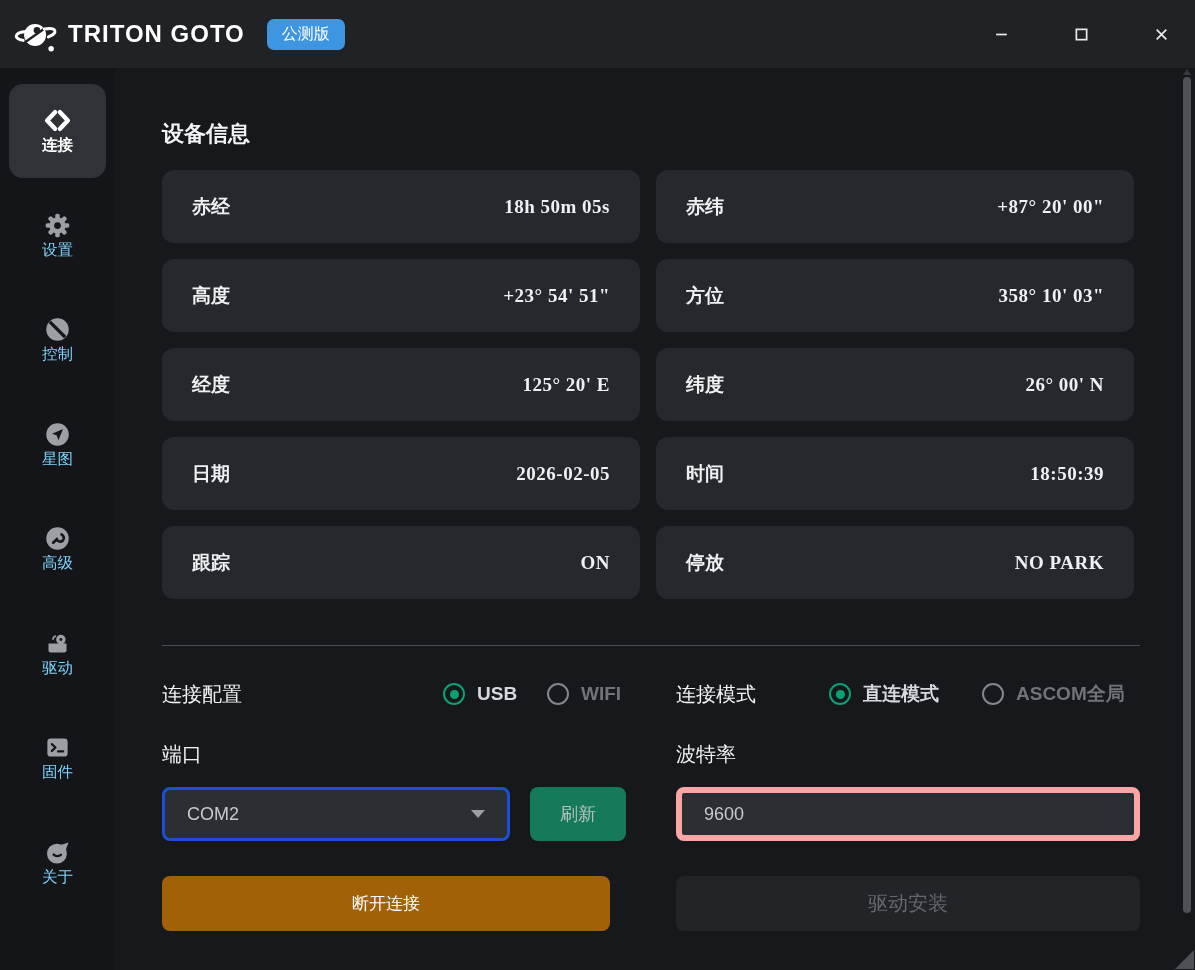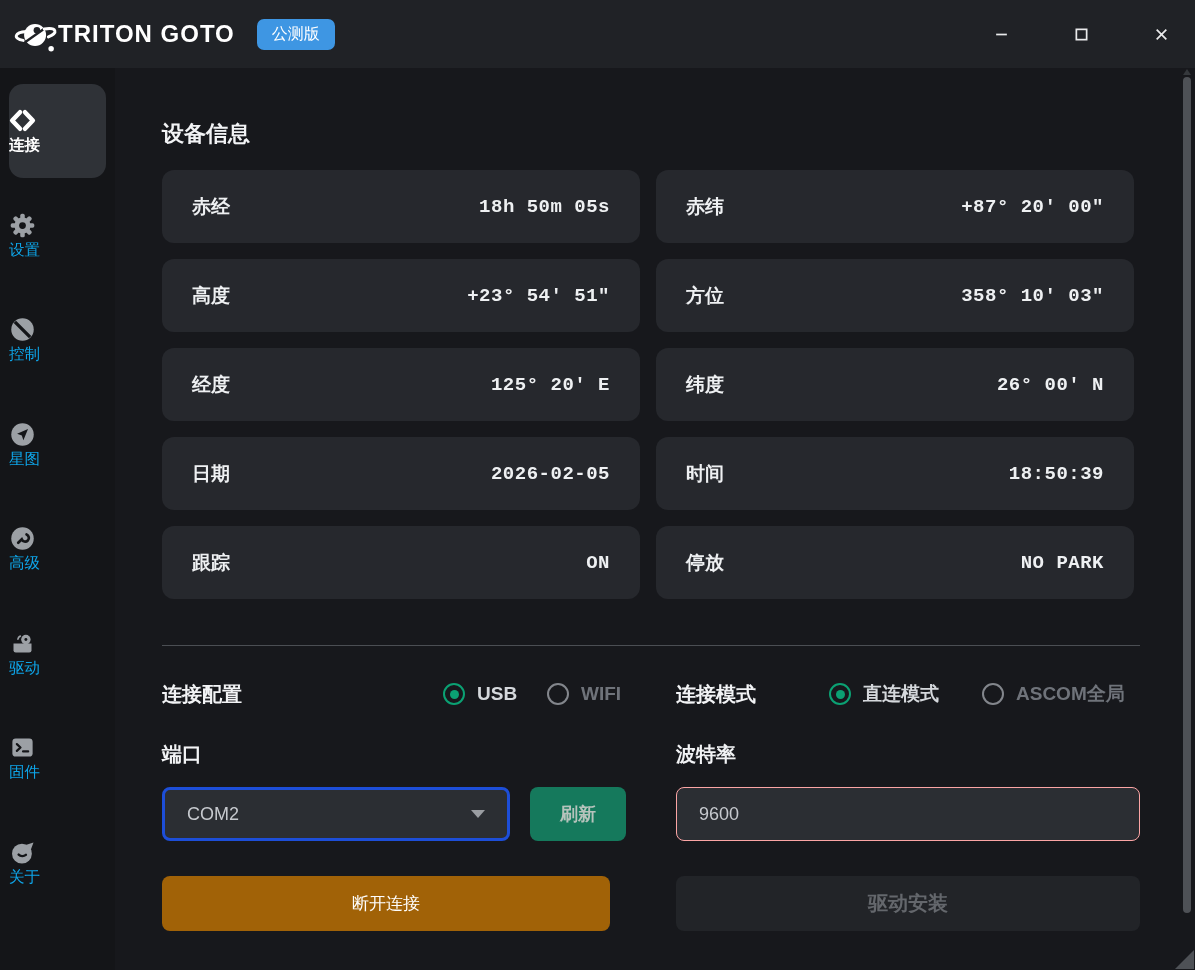--- a/index.html
+++ b/index.html
@@ -2,61 +2,61 @@
 <html><head>
 <meta charset="utf-8">
 <style>
   * { margin:0; padding:0; box-sizing:border-box; }
   body { background:#000; font-family:"Liberation Sans","DejaVu Sans",sans-serif; }
   .app { position:relative; width:1195px; height:970px; background:#17181c; overflow:hidden; }
 
   
   .titlebar { position:absolute; left:0; top:0; width:1195px; height:68px; background:#202226; display:flex; align-items:center; }
   .logo { width:44px; height:44px; margin-left:14px; flex:0 0 auto; }
-  .app-title { color:#ffffff; font-size:24px; font-weight:bold; letter-spacing:1px; }
+  .app-title { color:#ffffff; font-size:24px; font-weight:bold; letter-spacing:1px; margin-left:10px; }
   .beta-badge { margin-left:22px; background:#3e96e3; color:#fff; font-size:16px; padding:5px 15px; border-radius:7px; }
   .win-controls { position:absolute; right:12px; top:0; height:68px; display:flex; }
   .win-btn { width:44px; height:68px; display:flex; align-items:center; justify-content:center; cursor:pointer; margin-left:36px; }
   .win-btn svg { width:15px; height:15px; stroke:#e9eaeb; stroke-width:1.6; fill:none; }
 
   
   .sidebar { position:absolute; left:0; top:68px; width:115px; height:902px; background:#141518; }
-  .side-item { position:absolute; left:9px; width:97px; height:94px; border-radius:14px; display:flex; flex-direction:column; justify-content:center; gap:1px; cursor:pointer; color:#9ca0a5; }
-  .side-item .s-label { font-size:15.5px; color:#0ea5e9; }
+  .side-item { position:absolute; left:9px; width:97px; height:94px; border-radius:14px; display:flex; flex-direction:column; align-items:center; justify-content:center; gap:1px; cursor:pointer; color:#9ca0a5; }
+  .side-item .s-label { font-size:15.5px; color:#7dd3fc; }
   .side-item.active { background:#2f3237; color:#ffffff; }
   .side-item.active .s-label { color:#ffffff; font-weight:bold; }
   .side-item svg { width:27px; height:27px; }
 
   
   .content { position:absolute; left:115px; top:68px; width:1080px; height:902px; }
   .section-heading { position:absolute; left:47px; top:51px; font-size:22px; font-weight:bold; color:#f2f3f5; }
   .cards { position:absolute; left:47px; top:102px; width:978px; display:grid; grid-template-columns:478px 478px; column-gap:22px; row-gap:20px;gap:16px; }
   .card { height:73px; background:#26282d; border-radius:12px; display:flex; align-items:center; justify-content:space-between; padding:0 30px; }
   .c-label { font-size:19px; font-weight:bold; color:#eef0f2; }
-  .c-value { font-family:Liberation Mono, monospace; font-size:19px; font-weight:bold; color:#eef0f2; letter-spacing:0.5px; }
+  .c-value { font-family:Liberation Serif, serif; font-size:19px; font-weight:bold; color:#eef0f2; letter-spacing:0.5px; }
 
   .divider { position:absolute; left:47px; top:577px; width:978px; height:1px; background:#4b4e53; }
 
-  .sec-label { position:absolute; font-size:20px; font-weight:bold; color:#f2f3f5; }
+  .sec-label { position:absolute; font-size:20px; font-weight:normal; color:#f2f3f5; }
 
   .radio-opt { position:absolute; top:611px; height:30px; display:flex; align-items:center; gap:12px; cursor:pointer; }
   .radio-circle { width:22px; height:22px; border-radius:50%; border:2.5px solid #83868c; display:flex; align-items:center; justify-content:center; }
   .radio-opt.selected .radio-circle { border-color:#0ba173; }
   .radio-dot { width:9px; height:9px; border-radius:50%; background:#0ba173; display:none; }
   .radio-opt.selected .radio-dot { display:block; }
   .radio-label { font-size:19px; font-weight:700; color:#6f737a; }
   .radio-opt.selected .radio-label { color:#d5d8dc; }
 
   .select-box { position:absolute; left:47px; top:719px; width:348px; height:54px; background:#2b2e33; border:3px solid #1d4ed8; border-radius:8px; display:flex; align-items:center; padding:0 22px; cursor:pointer; }
   .select-value { font-size:18px; color:#c6c9ce; flex:1; }
   .caret { width:0; height:0; border-left:7px solid transparent; border-right:7px solid transparent; border-top:8px solid #9a9da2; }
 
-  .btn { border:none; border-radius:8px; cursor:pointer; font-family:inherit; display:flex; align-items:center; justify-content:center;font-weight:bold; }
+  .btn { border:none; border-radius:8px; cursor:pointer; font-family:inherit; display:flex; align-items:center; justify-content:center; }
   .refresh-btn { position:absolute; left:415px; top:719px; width:96px; height:54px; background:#15795c; color:#b6c3bc; font-size:18px; }
-  .baud-input { position:absolute; left:561px; top:719px; width:464px; height:54px; background:#2b2e33; border:1px solid #fca5a5; border-radius:8px; color:#c6c9ce; font-size:18px; padding:0 22px; font-family:inherit; outline:none; }
+  .baud-input { position:absolute; left:561px; top:719px; width:464px; height:54px; background:#2b2e33; border:6px solid #fca5a5; border-radius:8px; color:#c6c9ce; font-size:18px; padding:0 22px; font-family:inherit; outline:none; }
   .disconnect-btn { position:absolute; left:47px; top:808px; width:448px; height:55px; background:#a16207; color:#fefefe; font-size:17px; font-weight:500; }
   .driver-btn { position:absolute; left:561px; top:808px; width:464px; height:55px; background:#222428; color:#64676c; font-size:20px;text-align:center; }
 
   
   .toast { position:absolute; left:720px; top:123px; width:452px; height:74px; background:#0ba173; border-radius:10px; display:flex; align-items:center; z-index:30; box-shadow:0 5px 18px rgba(0,0,0,0.35); }
   .toast-msg { color:#ffffff; font-size:20px; font-weight:500; margin-left:30px; flex:1; }
   .toast-close { width:24px; height:24px; margin-right:26px; cursor:pointer; }
   .toast-close svg { width:22px; height:22px; stroke:#ffffff; stroke-width:2.2; stroke-linecap:round; }
 
   

